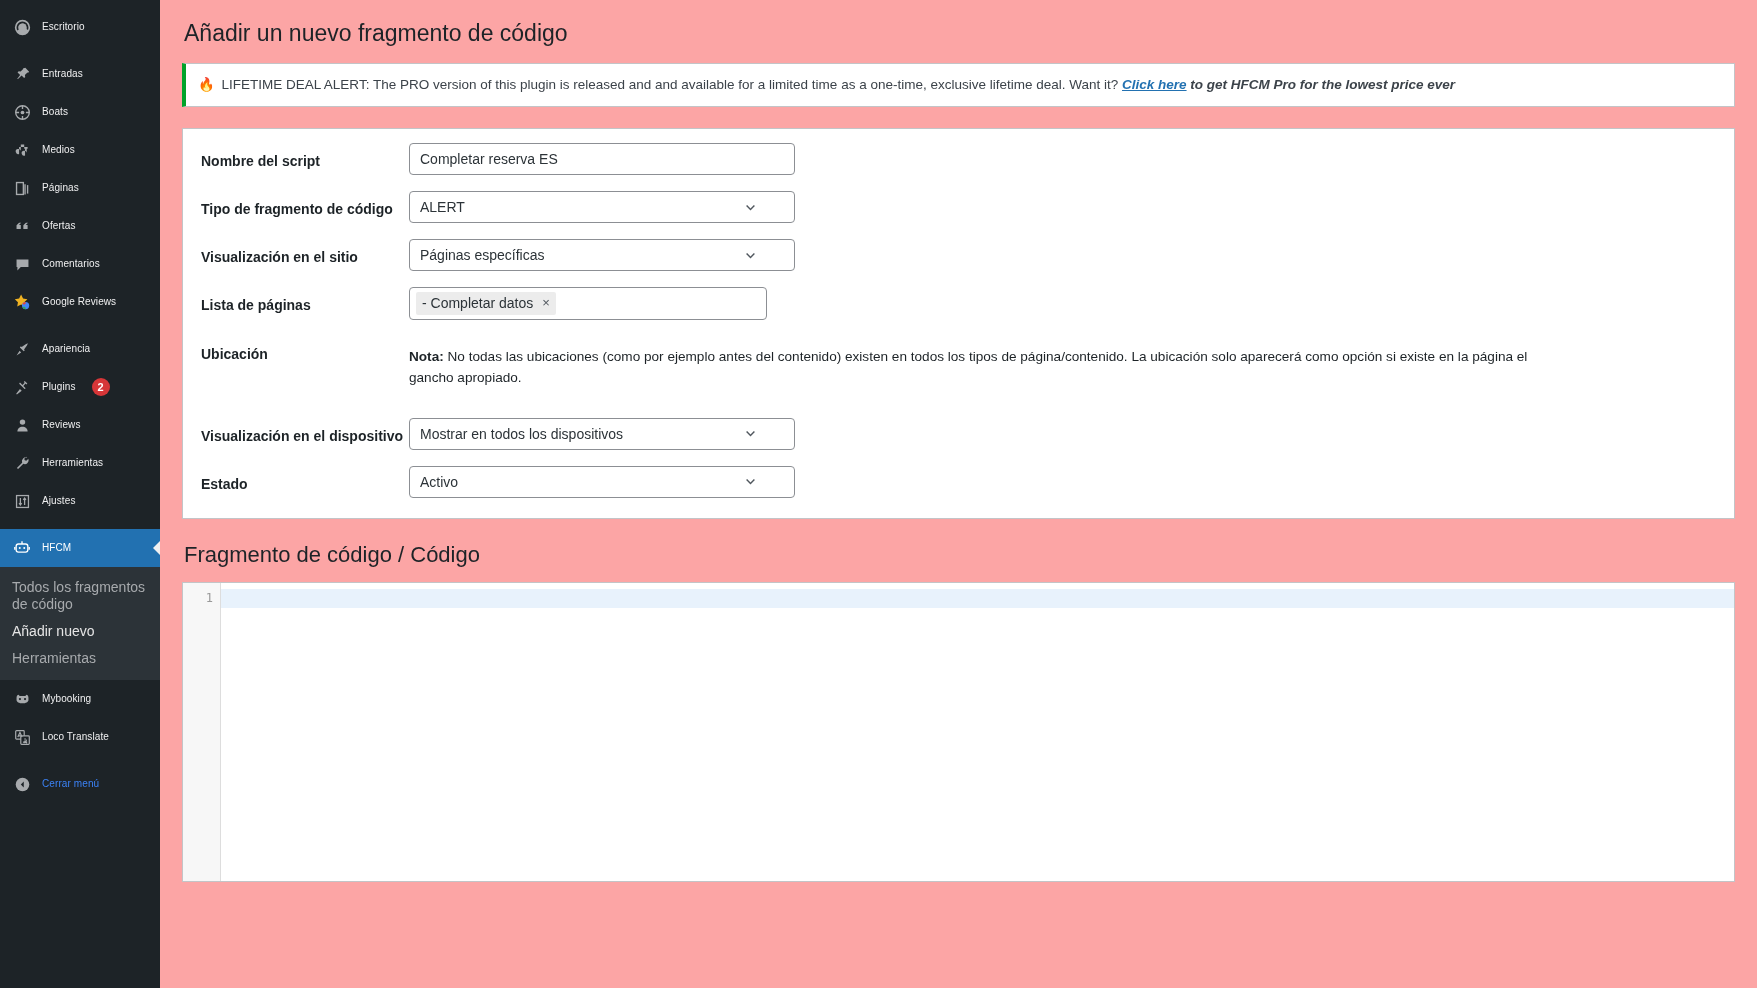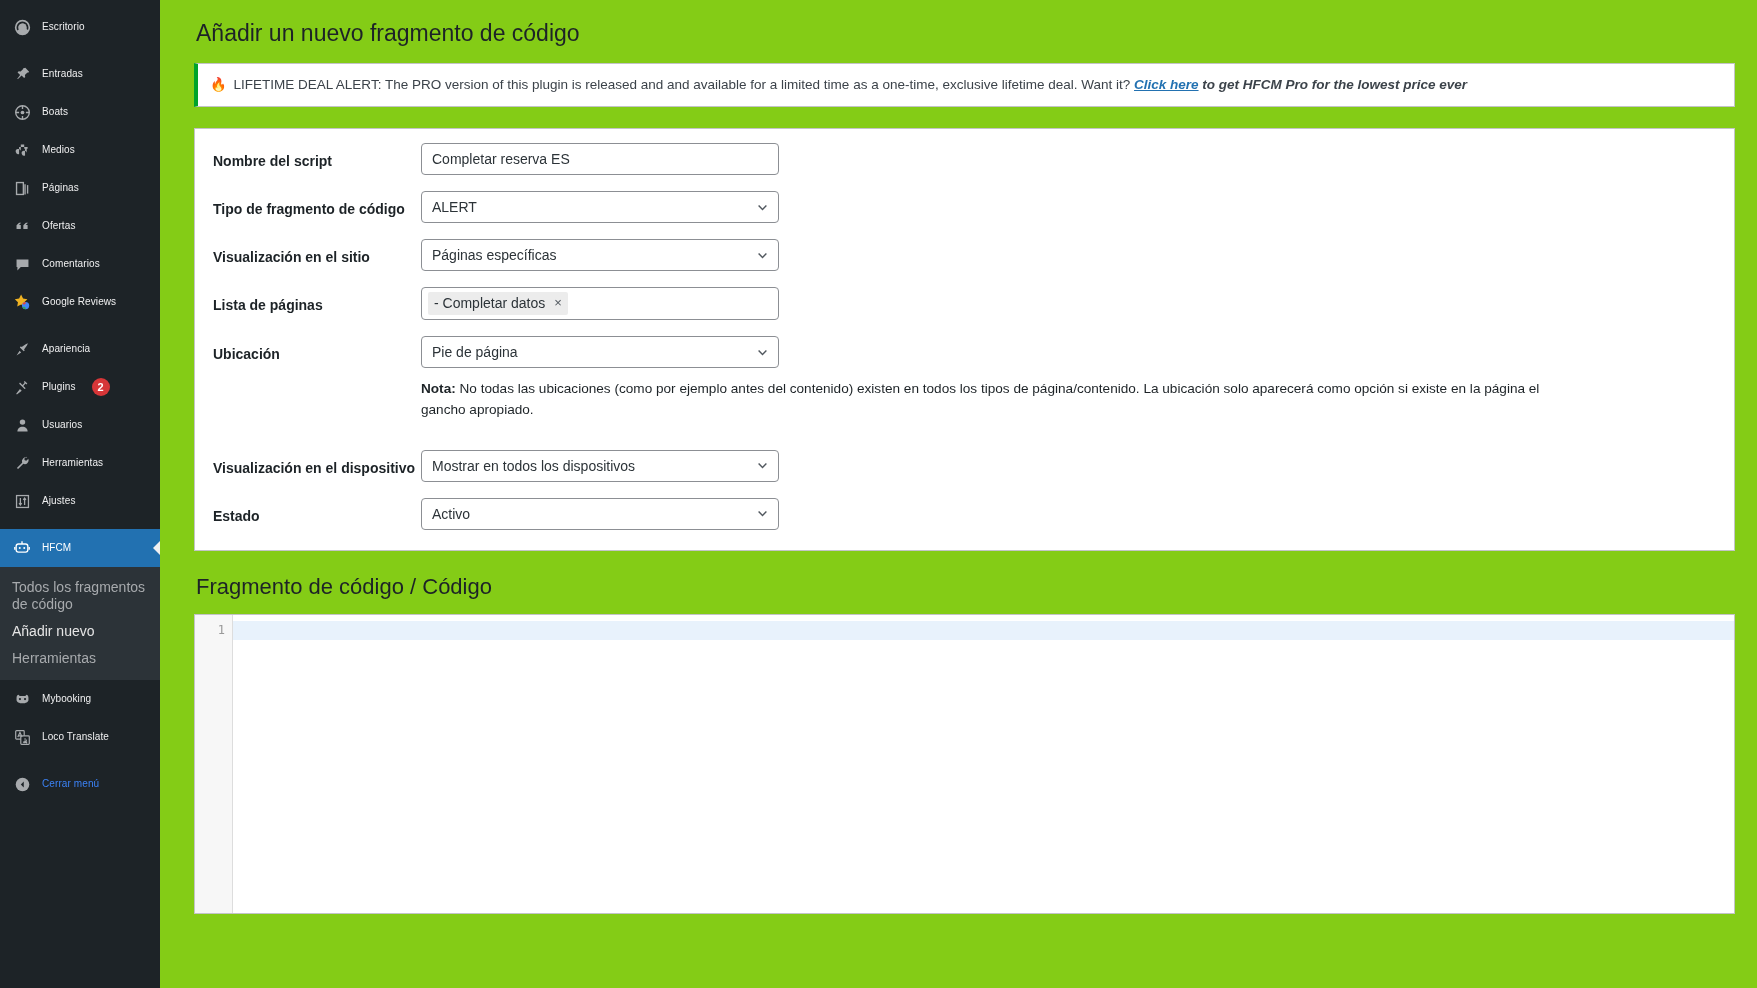--- a/index.html
+++ b/index.html
@@ -82,22 +82,22 @@
     font-size: 11px;
     font-weight: bold;
     margin-left: 6px;
   }
   .collapse-item { color: #a7aaad; }
   .collapse-item .mi-label { color: #3b82f6; }
 
   
   .main {
     flex: 1;
-    background: #84cc16;
-    padding: 10px 22px 0 34px;
+    background: #fca5a5;
+    padding: 10px 22px 0 22px;
     overflow: hidden;
     position: relative;
   }
   .page-title {
     font-size: 23px;
     font-weight: 400;
     color: #1d2327;
     line-height: 1.3;
     margin: 9px 0 14px 2px;
     padding: 0;
@@ -136,21 +136,21 @@
     width: 208px;
     min-width: 208px;
     font-size: 14px;
     font-weight: bold;
     color: #1d2327;
     line-height: 1.45;
     padding-top: 8px;
   }
   .field-control { flex: 1; }
   .text-input, .select-input {
-    width: 358px;
+    width: 386px;
     height: 32px;
     border: 1px solid #8c8f94;
     border-radius: 4px;
     background: #fff;
     font-size: 14px;
     color: #2c3338;
     padding: 0 10px;
     line-height: 30px;
     font-family: "Liberation Sans", sans-serif;
     display: block;
@@ -350,21 +350,21 @@
       <span class="badge-count">2</span>
     </div>
 
     <div class="menu-item">
       <span class="mi-icon">
         <svg width="17" height="17" viewBox="0 0 20 20" fill="currentColor">
             <circle cx="10" cy="6" r="3.2"></circle>
             <path d="M4 17c0-3.3 2.7-5.5 6-5.5s6 2.2 6 5.5H4z"></path>
           </svg>
       </span>
-      <span class="mi-label">Usuarios</span>
+      <span class="mi-label">Reviews</span>
     </div>
 
     <div class="menu-item">
       <span class="mi-icon">
         <svg width="17" height="17" viewBox="0 0 20 20" fill="currentColor">
             <path d="M15.6 3.1a4.6 4.6 0 00-6 5.9L3.4 15.2l1.4 1.4 6.2-6.2a4.6 4.6 0 005.9-6l-2.4 2.4-1.9-.5-.5-1.9 2.5-2.4z"></path>
           </svg>
       </span>
       <span class="mi-label">Herramientas</span>
     </div>
@@ -492,28 +492,20 @@
               <span>- Completar datos</span>
               <span class="tag-x">×</span>
             </span>
           </div>
         </div>
       </div>
 
       <div class="field-row">
         <div class="field-label">Ubicación</div>
         <div class="field-control">
-          <div class="select-wrap">
-            <div class="select-input">Pie de página</div>
-            <span class="select-arrow">
-              <svg width="13" height="13" viewBox="0 0 20 20" fill="none" stroke="currentColor" stroke-width="2.2">
-                  <path d="M4 7l6 6 6-6"></path>
-                </svg>
-            </span>
-          </div>
           <p class="note">
             <b>Nota:</b><span> No todas las ubicaciones (como por ejemplo antes del contenido) existen en todos los tipos de página/contenido. La ubicación solo aparecerá como opción si existe en la página el gancho apropiado.</span>
           </p>
         </div>
       </div>
 
       <div class="field-row">
         <div class="field-label">Visualización en el dispositivo</div>
         <div class="field-control">
           <div class="select-wrap">

